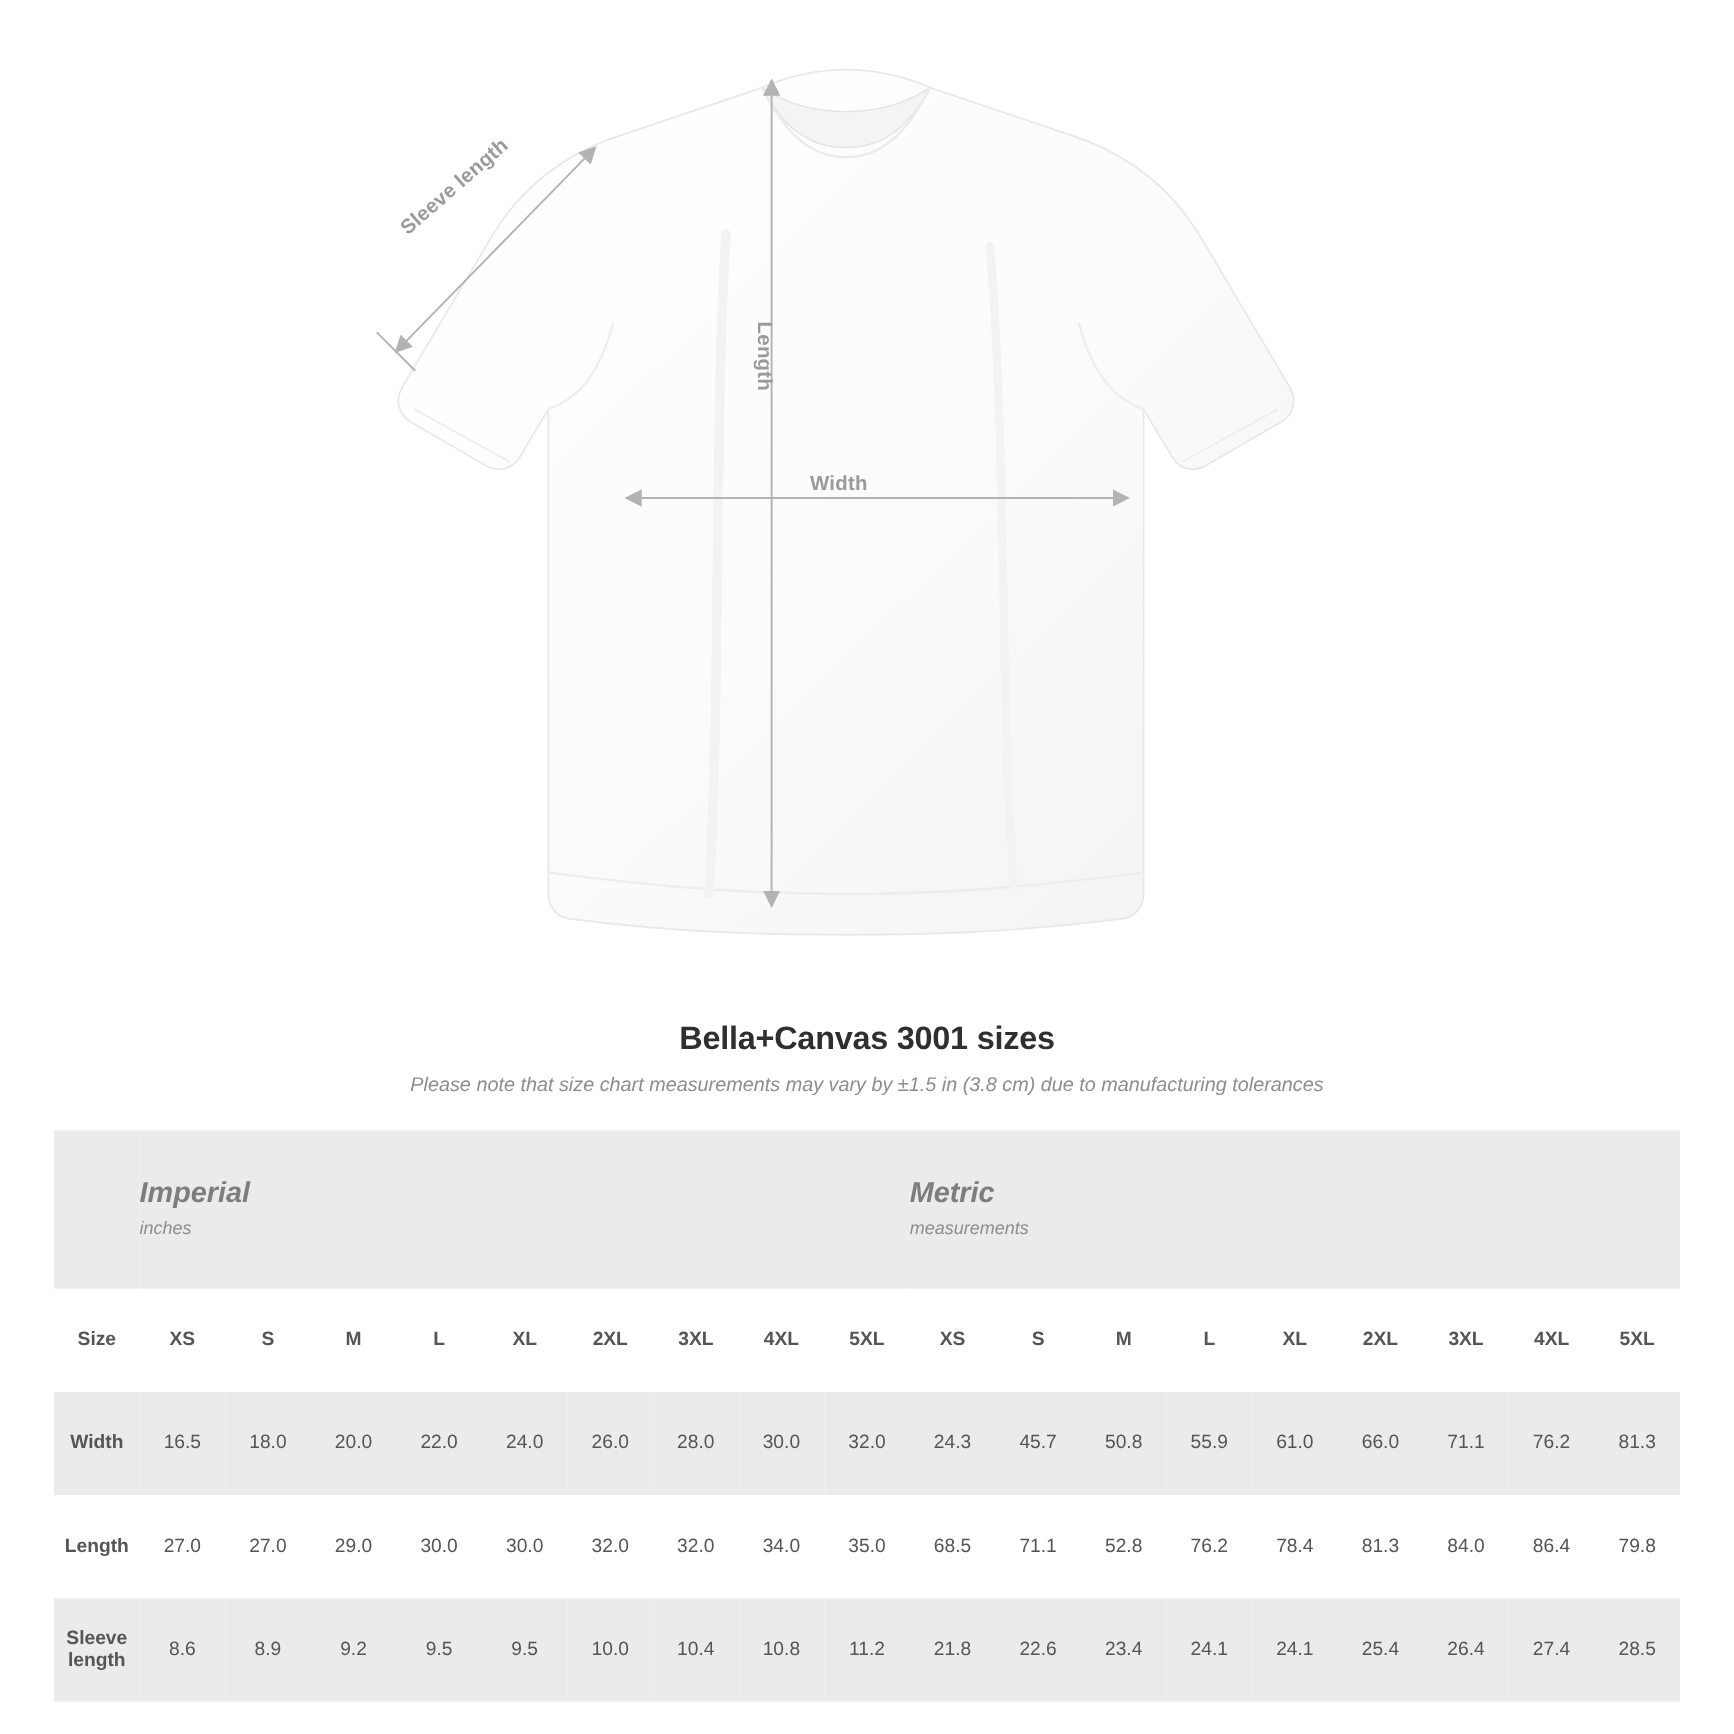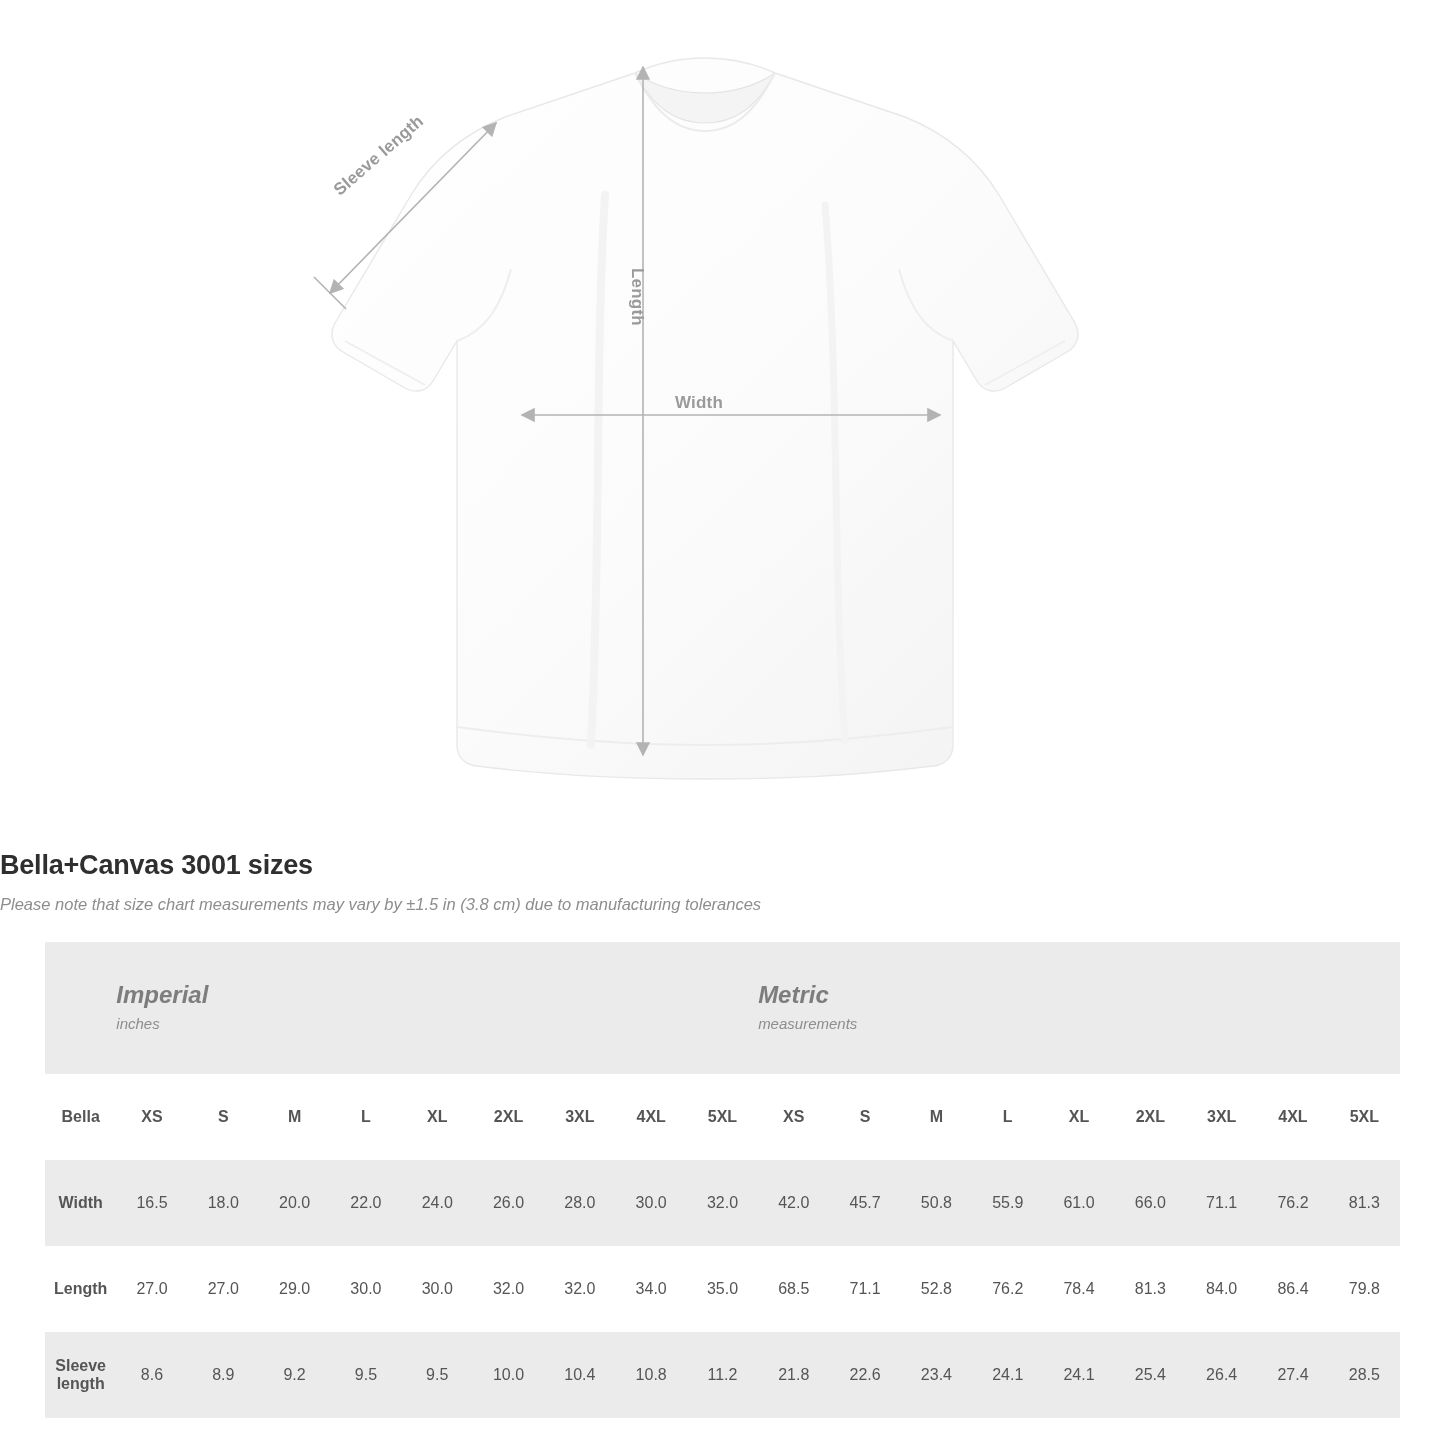--- a/index.html
+++ b/index.html
@@ -68,20 +68,21 @@
     transform: rotate(90deg);
     transform-origin: left top;
   }
   .lbl-width {
     left: 675px;
     top: 393px;
   }
 
   
   .title-block {
+    text-align: center;
     margin-top: 30px;
   }
   .chart-title {
     font-size: 27px;
     font-weight: bold;
     color: #2f2f2f;
     margin: 0;
     letter-spacing: -0.2px;
   }
   .chart-note {
@@ -243,21 +244,21 @@
             <div class="unit-name">Imperial</div>
             <div class="unit-sub">inches</div>
           </td>
           <td colspan="9">
             <div class="unit-name">Metric</div>
             <div class="unit-sub">measurements</div>
           </td>
         </tr>
 
         <tr class="plain hdr-row">
-          <td class="row-head">Bella</td>
+          <td class="row-head">Size</td>
           <td class="cell col-size">XS</td>
           <td class="cell col-size">S</td>
           <td class="cell col-size">M</td>
           <td class="cell col-size">L</td>
           <td class="cell col-size">XL</td>
           <td class="cell col-size">2XL</td>
           <td class="cell col-size">3XL</td>
           <td class="cell col-size">4XL</td>
           <td class="cell col-size">5XL</td>
           <td class="cell col-size">XS</td>
@@ -275,21 +276,21 @@
           <td class="row-head">Width</td>
           <td class="cell">16.5</td>
           <td class="cell">18.0</td>
           <td class="cell">20.0</td>
           <td class="cell">22.0</td>
           <td class="cell">24.0</td>
           <td class="cell">26.0</td>
           <td class="cell">28.0</td>
           <td class="cell">30.0</td>
           <td class="cell">32.0</td>
-          <td class="cell">42.0</td>
+          <td class="cell">24.3</td>
           <td class="cell">45.7</td>
           <td class="cell">50.8</td>
           <td class="cell">55.9</td>
           <td class="cell">61.0</td>
           <td class="cell">66.0</td>
           <td class="cell">71.1</td>
           <td class="cell">76.2</td>
           <td class="cell">81.3</td>
         </tr>
 

